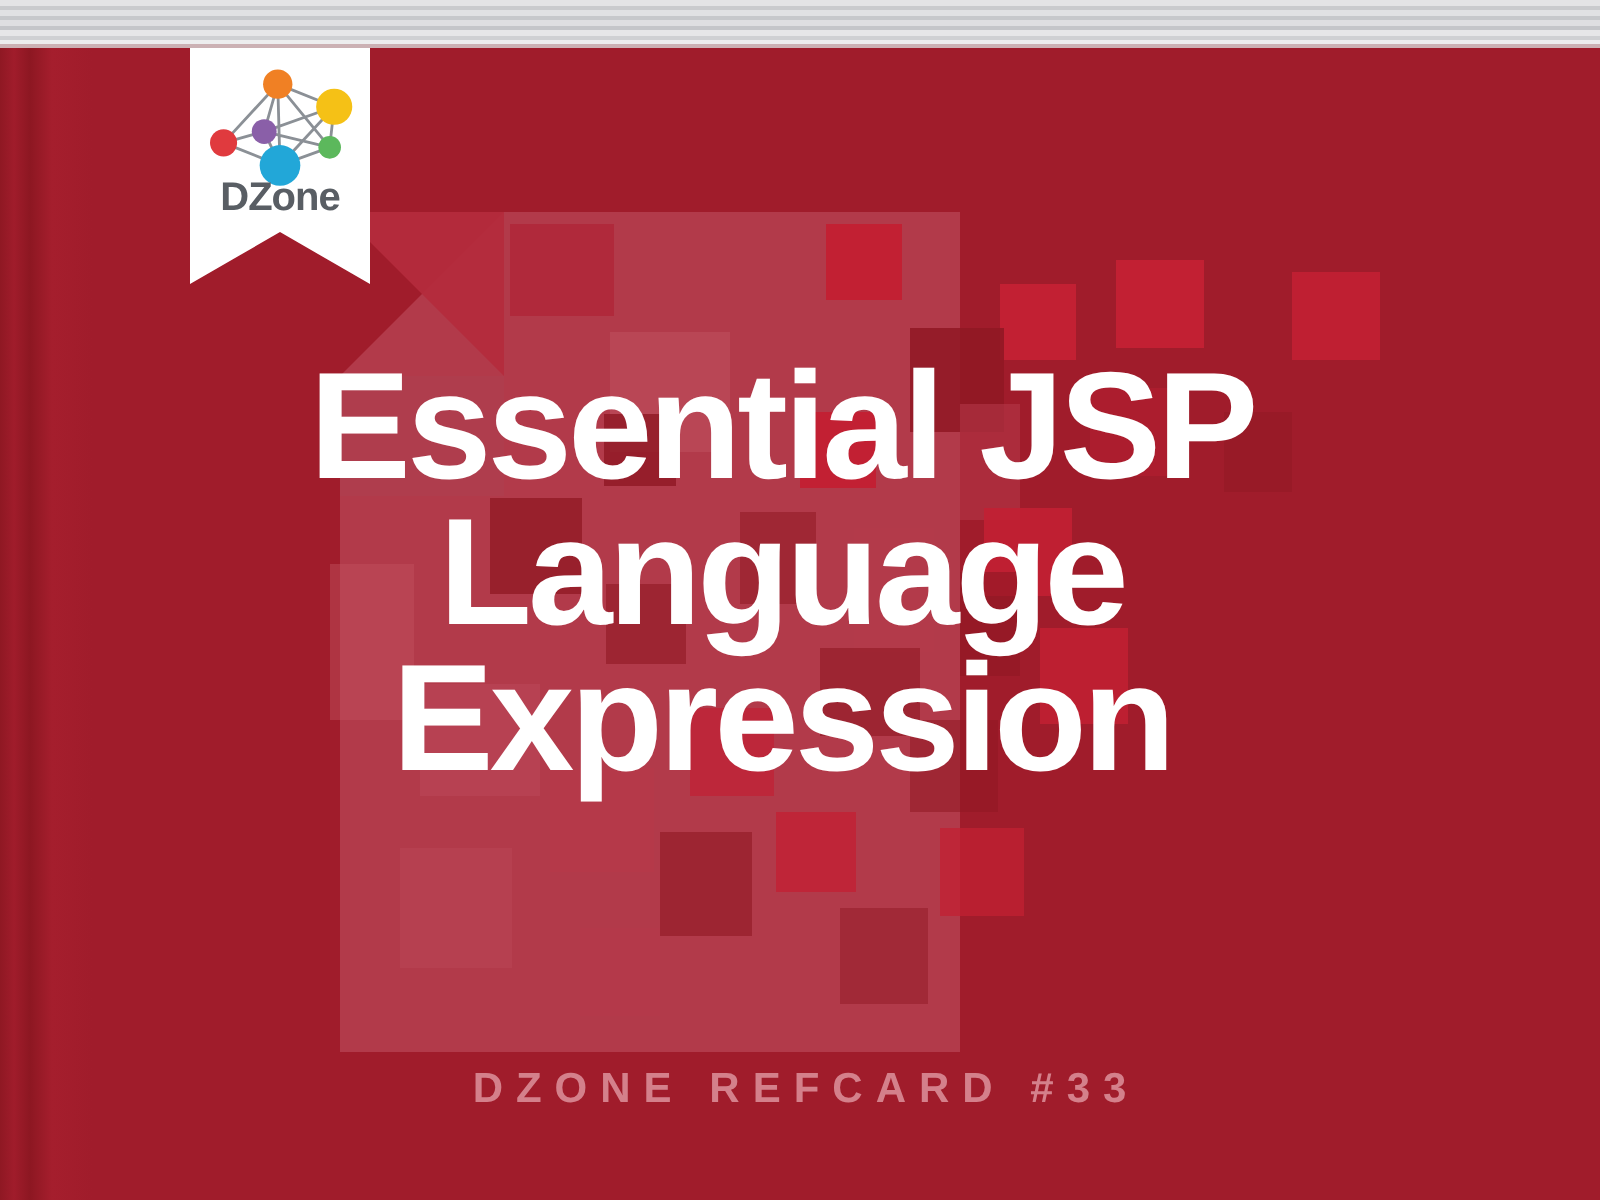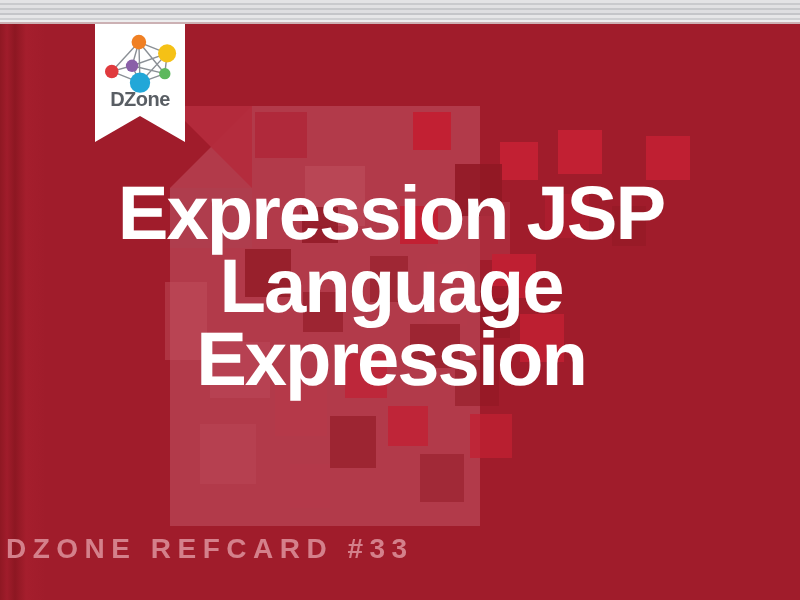--- a/index.html
+++ b/index.html
@@ -94,23 +94,24 @@
     font-size:76px;
     line-height:0.96;
     letter-spacing:-2px;
     white-space:nowrap;
     text-rendering:geometricPrecision;
   }
 
   
   .footer{
     position:absolute;left:0;top:533px;width:800px;
+    text-align:center;
     color:#d4808b;
     font-weight:bold;
-    font-size:28px;
+    font-size:21px;
     letter-spacing:6.5px;
     padding-left:6px;
     box-sizing:border-box;
   }
 
   
   .ribbon{
     position:absolute;left:95px;top:24px;width:94px;height:118px;
   }
   .ribbon-body{
@@ -194,20 +195,20 @@
         <circle cx="59" cy="44" r="5" fill="#5cb85c"></circle>
         <circle cx="37" cy="52" r="9" fill="#22a7d8"></circle>
         <circle cx="12" cy="42" r="6" fill="#e03a3e"></circle>
         <circle cx="30" cy="37" r="5.5" fill="#8a5fa8"></circle>
       </g>
     </svg>
     <div class="ribbon-word">DZone</div>
   </div>
 
   <div class="titlebox">
-    <div class="title-line">Expression JSP</div>
+    <div class="title-line">Essential JSP</div>
     <div class="title-line">Language</div>
     <div class="title-line">Expression</div>
   </div>
 
   <div class="footer">DZONE REFCARD #33</div>
 
 </div>
 
 </body></html>

